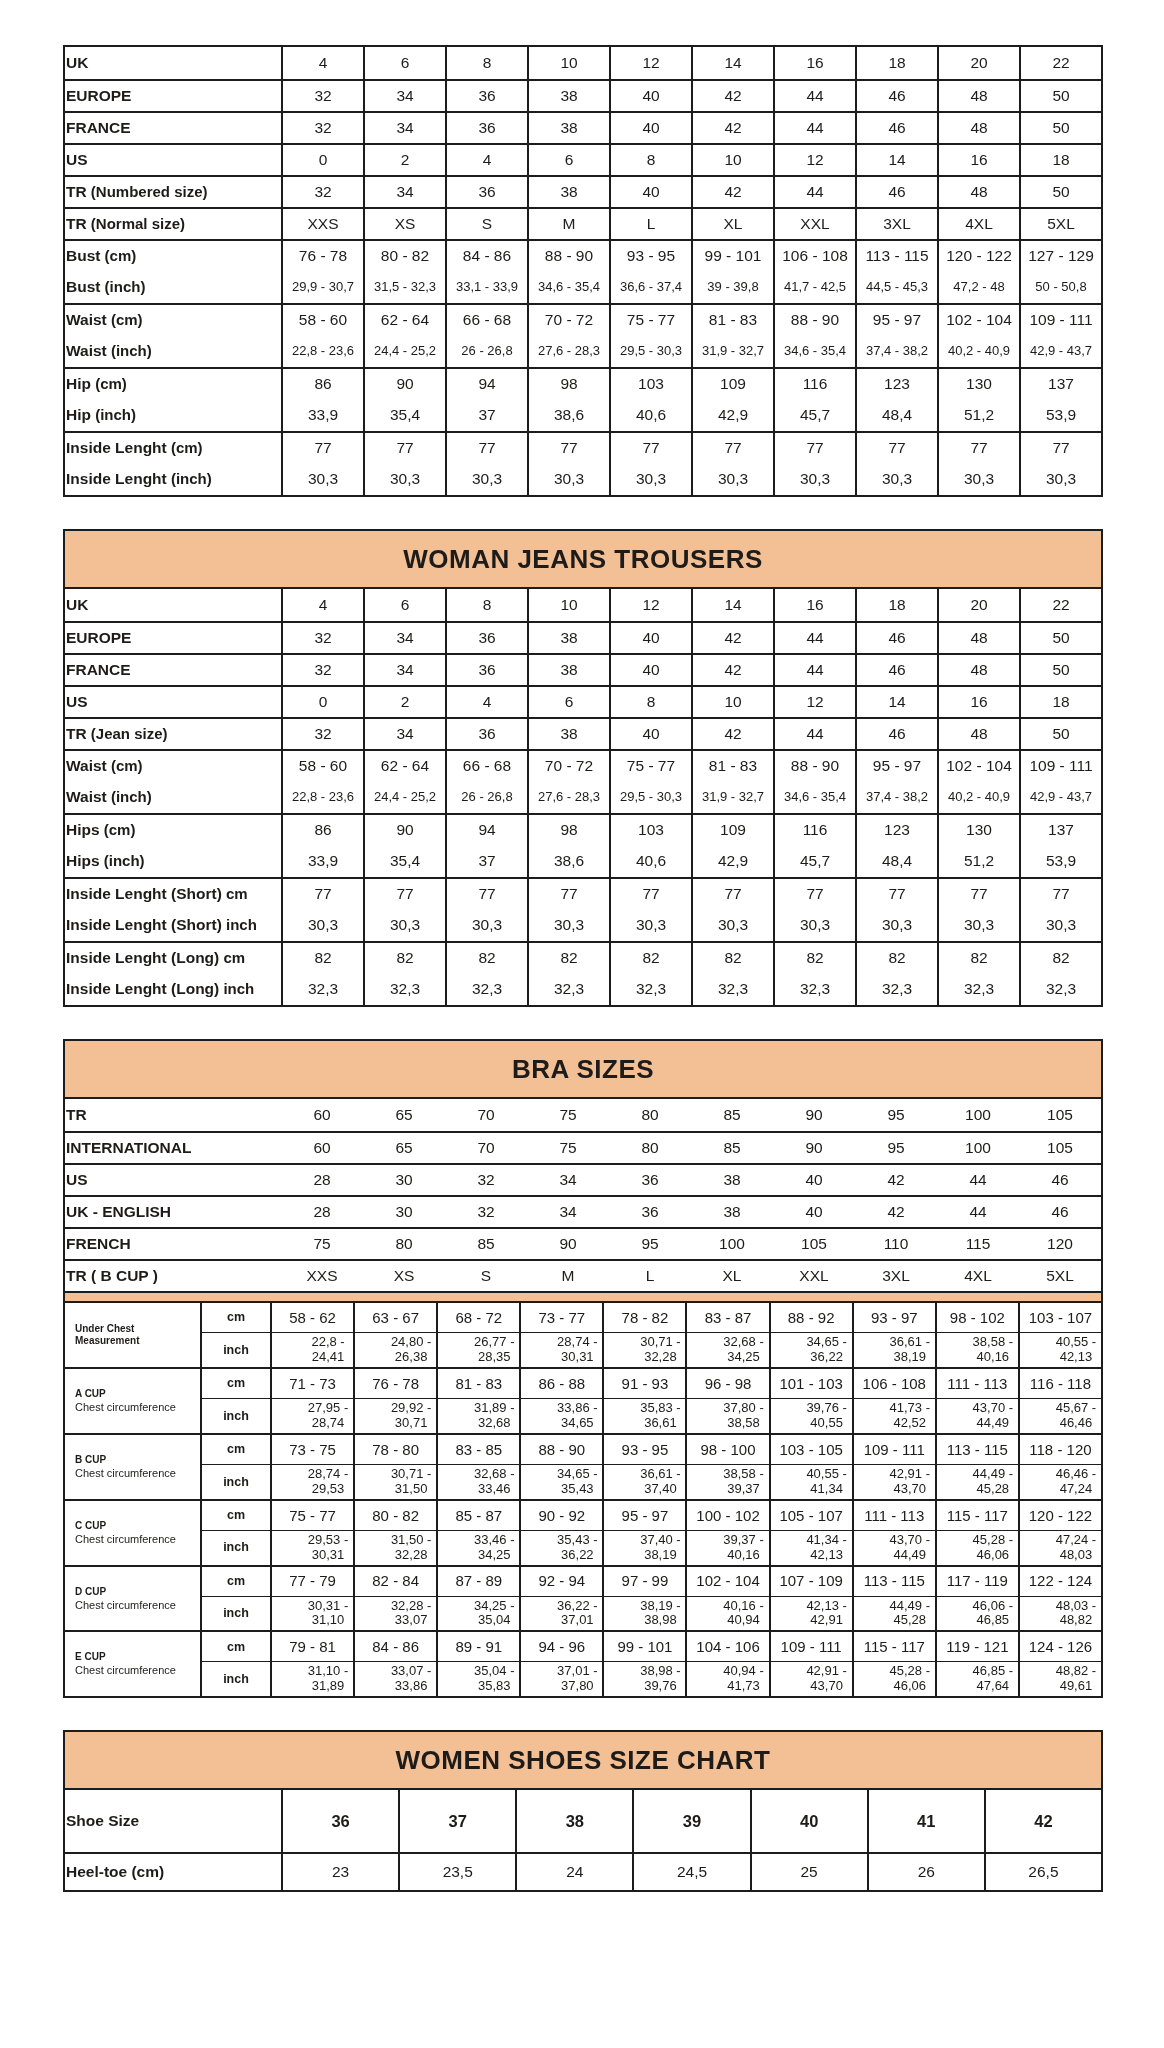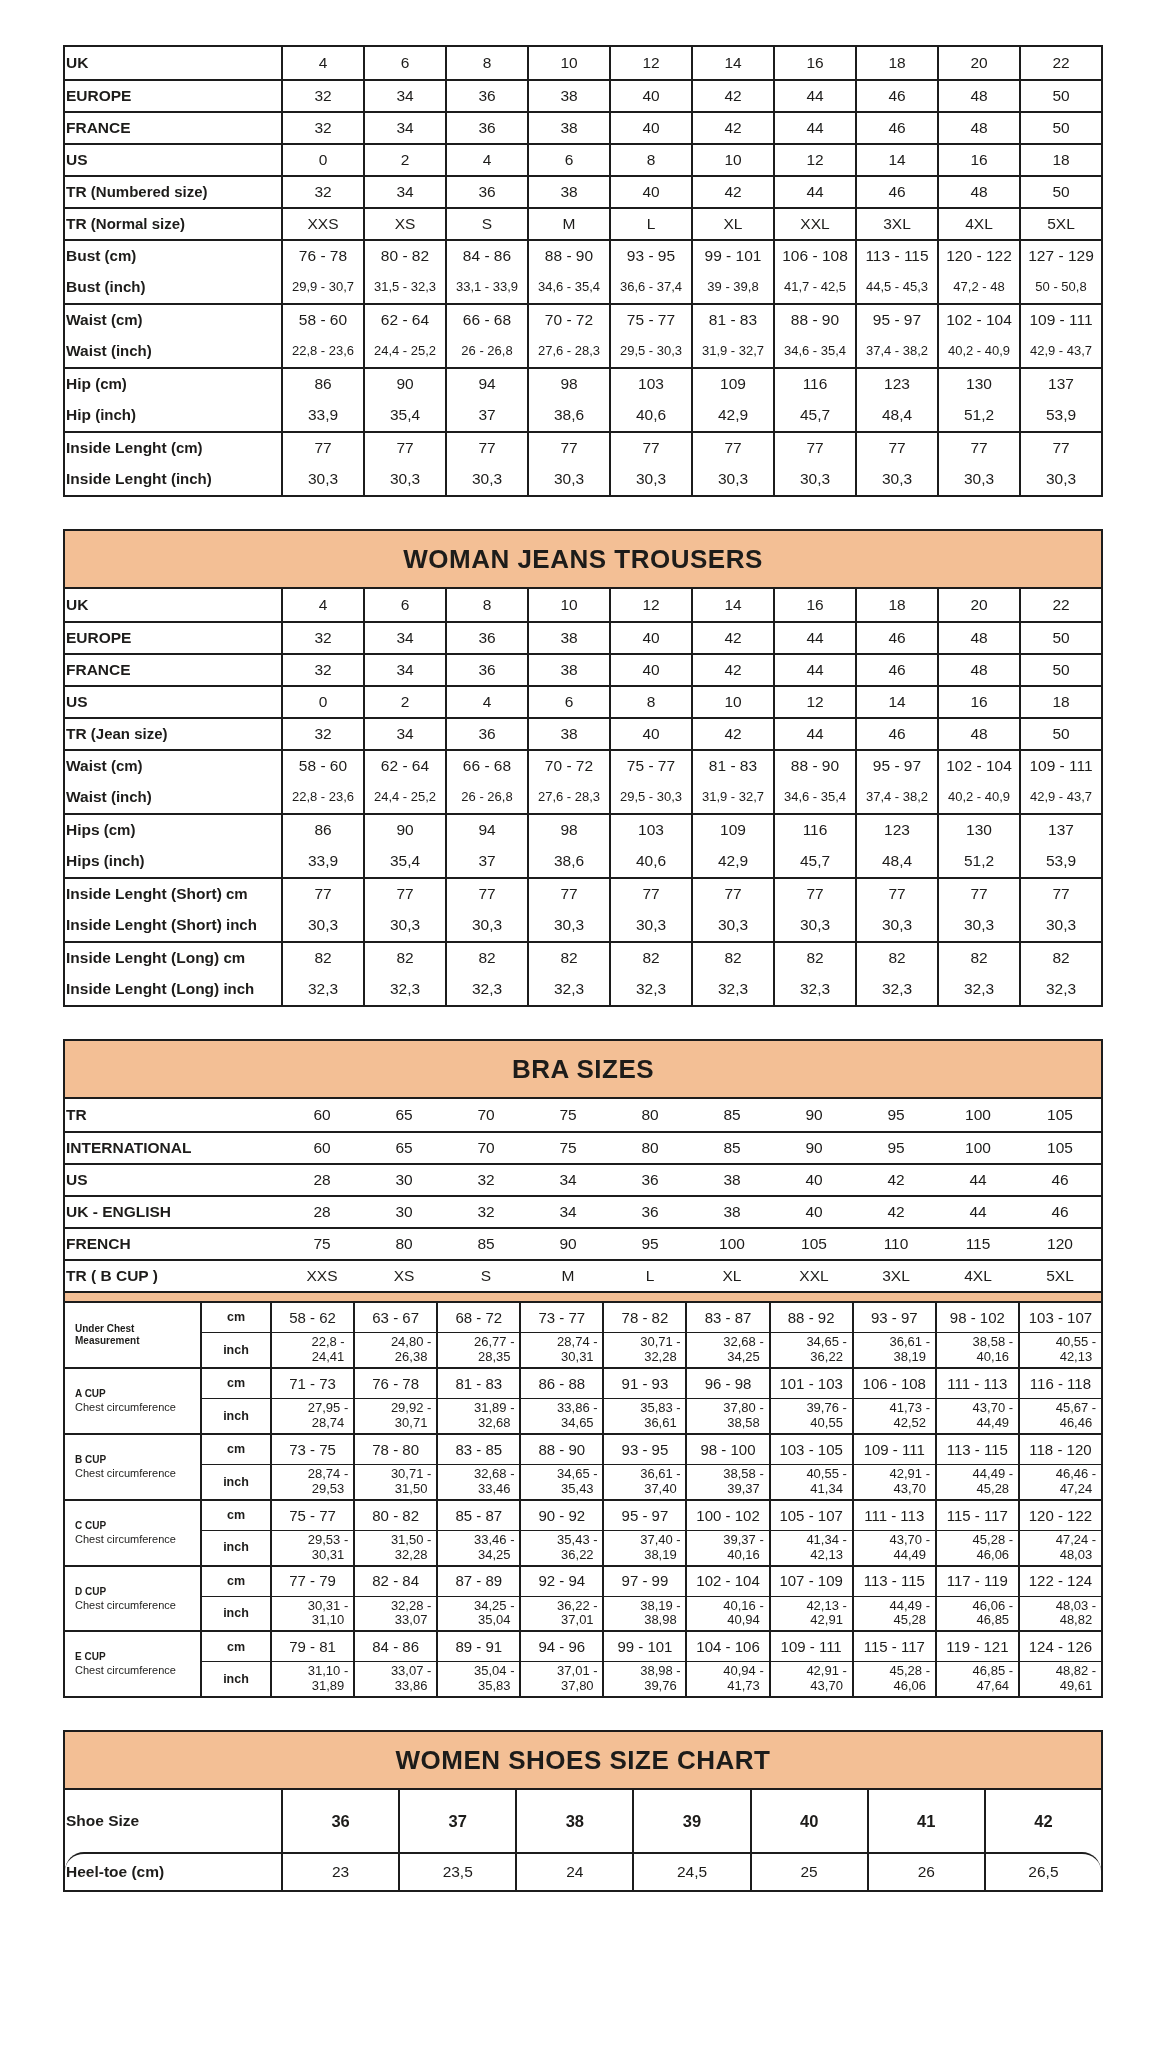--- a/index.html
+++ b/index.html
@@ -19,21 +19,21 @@
     background:var(--accent);border-bottom:2px solid var(--line);
     min-height:58px;display:flex;flex-direction:column;justify-content:center;
     text-align:center;padding:4px 0;
   }
   .table-header .title{font-size:26px;font-weight:bold;letter-spacing:.5px;line-height:1.1;}
   .table-header .subtitle{font-size:13px;font-weight:bold;margin-top:2px;}
   
   .tbl{width:100%;}
   .row{display:grid;align-items:center;min-height:32px;}
   .cols-10 .row{grid-template-columns:216px repeat(10,1fr);}
-  .cols-7 .row{grid-template-columns:216px repeat(7,1fr);border-radius:30px;}
+  .cols-7 .row{grid-template-columns:216px repeat(7,1fr);}
   .row.sep{border-top:2px solid var(--line);}
   .row.tall{min-height:62px;}
   .row.mid{min-height:38px;}
   .cell{text-align:center;font-size:15.5px;padding:2px 1px;line-height:1.15;}
   .cell.label{text-align:left;font-weight:bold;}
   .cell.label .small{font-size:15px;}
   .row.small-vals .val{font-size:13px;}
   .row.bold-vals .val{font-weight:bold;font-size:16.5px;}
   .vlines .cell + .cell{border-left:2px solid var(--line);height:100%;display:flex;align-items:center;justify-content:center;}
   

